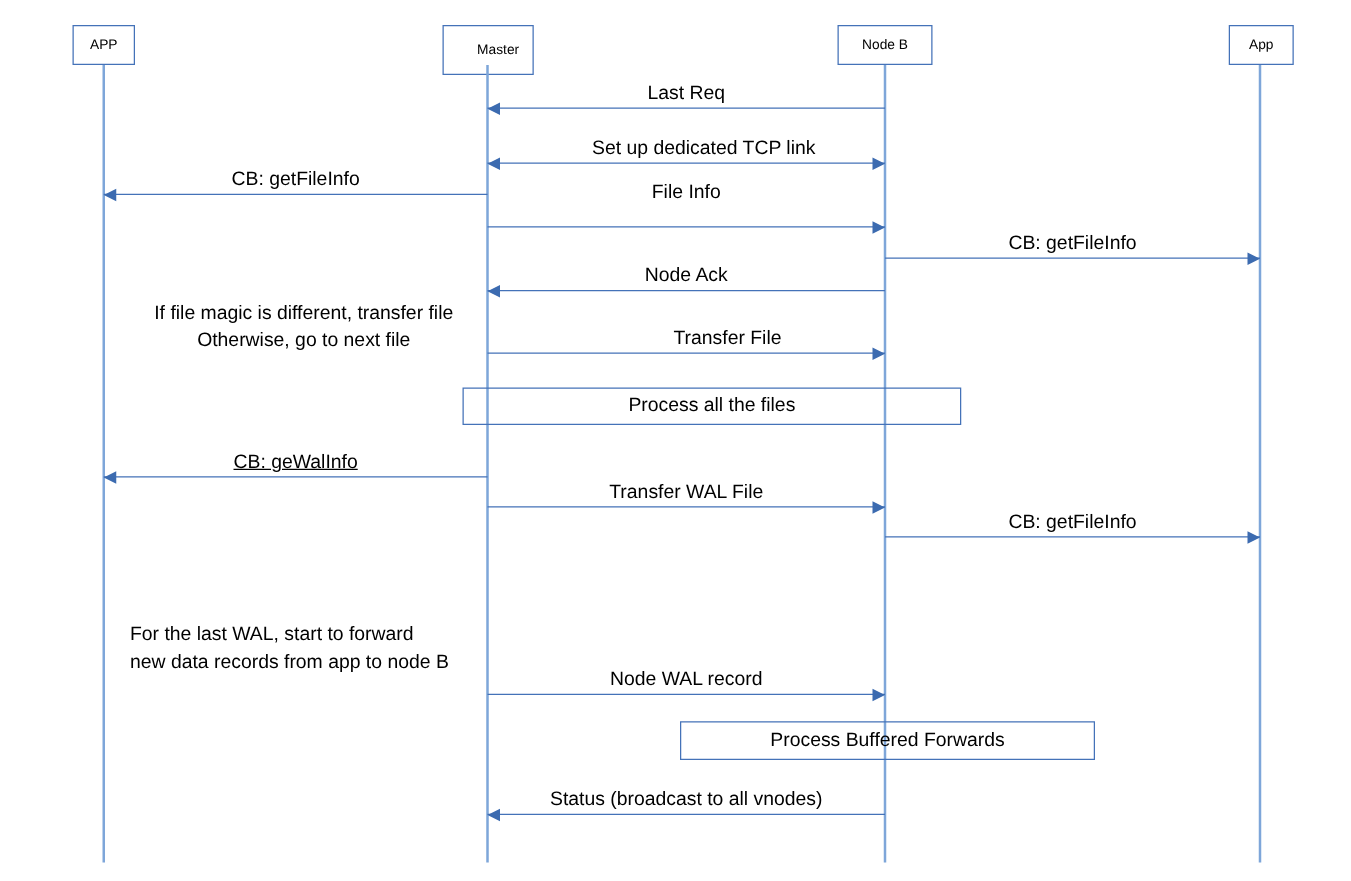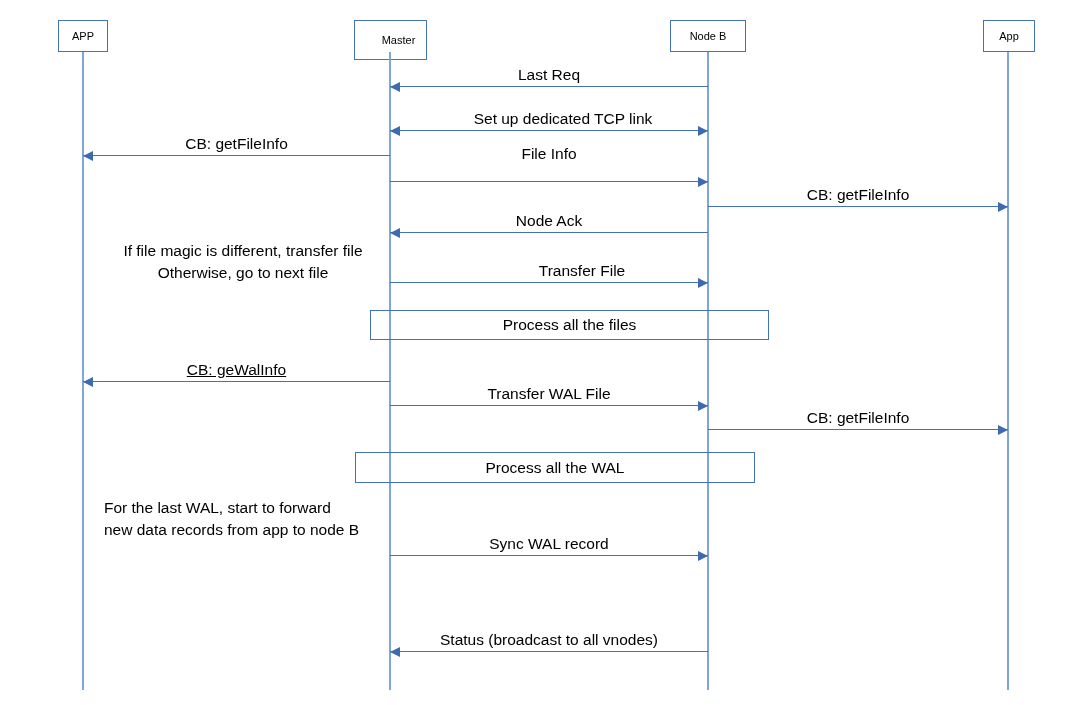--- a/index.html
+++ b/index.html
@@ -132,27 +132,27 @@
       <div class="arrow-head left" style="top: 377px; left: 83px;"></div>
       <div class="msg-label" style="left: 83px; width: 307px; top: 360px; text-decoration: underline;">CB: geWalInfo</div>
       <div class="msg-line" style="left: 390px; top: 405px; width: 318px;"></div>
       <div class="arrow-head right" style="top: 401px; left: 698px;"></div>
       <div class="msg-label" style="left: 390px; width: 318px; top: 384px;">Transfer WAL File</div>
       <div class="msg-line" style="left: 708px; top: 429px; width: 300px;"></div>
       <div class="arrow-head right" style="top: 425px; left: 998px;"></div>
       <div class="msg-label" style="left: 708px; width: 300px; top: 408px;">CB: getFileInfo</div>
       <div class="msg-line" style="left: 390px; top: 555px; width: 318px;"></div>
       <div class="arrow-head right" style="top: 551px; left: 698px;"></div>
-      <div class="msg-label" style="left: 390px; width: 318px; top: 534px;">Sync WAL record</div>
+      <div class="msg-label" style="left: 390px; width: 318px; top: 534px;">Node WAL record</div>
       <div class="msg-line" style="left: 390px; top: 651px; width: 318px;"></div>
       <div class="arrow-head left" style="top: 647px; left: 390px;"></div>
       <div class="msg-label" style="left: 390px; width: 318px; top: 630px;">Status (broadcast to all vnodes)</div>
     </div>
 
   <div class="process-box" id="box-process-all-files" style="left: 346px; top: 310px; width: 399px; height: 30px; margin-left: 24px;">Process all the files</div>
-  <div class="process-box" id="box-process-all-wal" style="left: 355px; top: 452px; width: 400px; height: 31px;">Process all the WAL</div>
+  <div class="process-box" id="box-process-buffered-forwards" style="left: 544px; top: 577px; width: 332px; height: 31px;">Process Buffered Forwards</div>
 
   <div class="note center" id="note-file-magic" style="left: 108px; top: 240px; width: 270px; text-align: center;">If file magic is different, transfer file
 Otherwise, go to next file</div>
   <div class="note left" id="note-last-wal-forward" style="left: 104px; top: 497px; width: 282px; text-align: left;">For the last WAL, start to forward
 new data records from app to node B</div>
 
 </div>
 
 </body></html>

